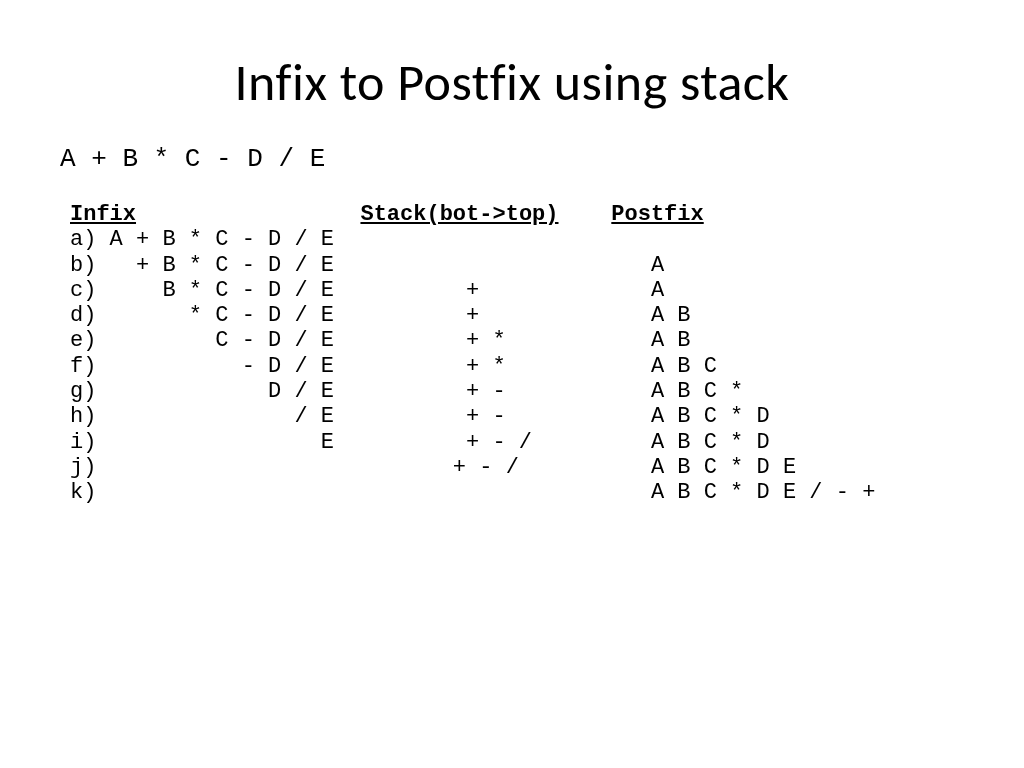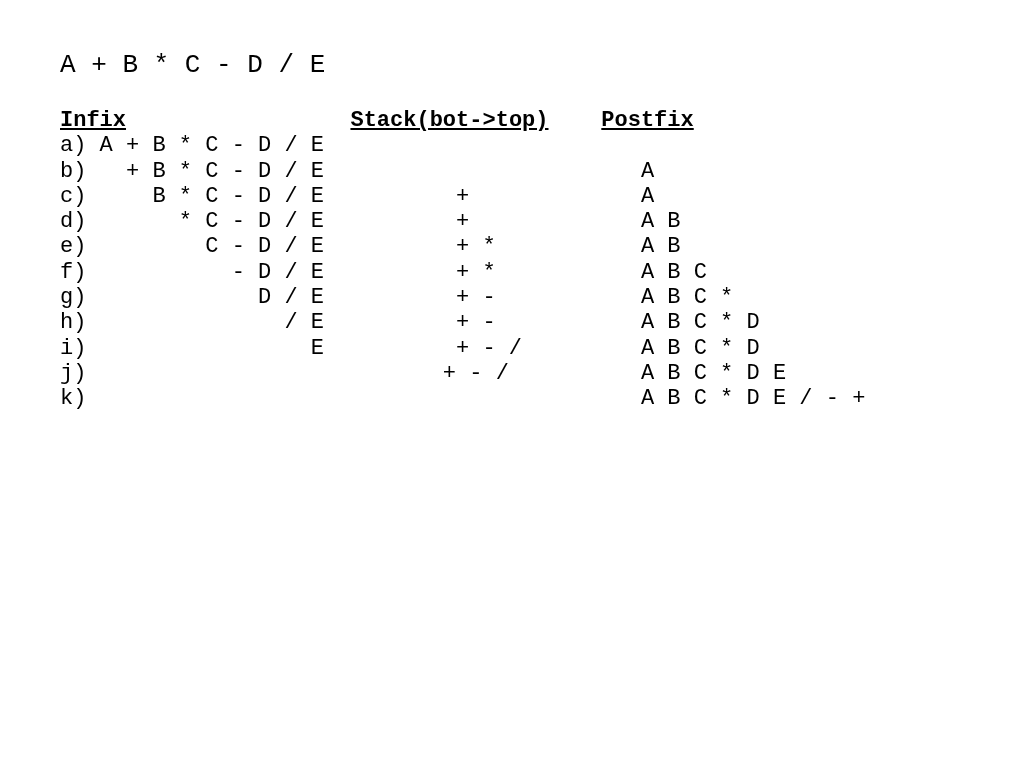--- a/index.html
+++ b/index.html
@@ -27,30 +27,32 @@
       font-family: "Courier New", monospace;
       font-size: 26px;
       margin: 0 0 28px 0;
       font-weight: normal;
     }
     .trace {
       font-family: "Courier New", monospace;
       font-size: 22px;
       line-height: 1.15;
       white-space: pre;
+      margin-left: 10px;
     }
     .hdr {
       font-weight: bold;
       text-decoration: underline;
     }
   </style>
 </head>
 <body>
 
 <div class="slide">
+  <h1 class="title">Infix to Postfix  using  stack</h1>
   <div class="expression">A + B * C - D / E</div>
   <div class="trace"><span class="hdr">Infix</span><span>                 </span><span class="hdr">Stack(bot-&gt;top)</span><span>    </span><span class="hdr">Postfix</span>
 <span>a) A + B * C - D / E                        </span>
 <span>b)   + B * C - D / E                        A</span>
 <span>c)     B * C - D / E          +             A</span>
 <span>d)       * C - D / E          +             A B</span>
 <span>e)         C - D / E          + *           A B</span>
 <span>f)           - D / E          + *           A B C</span>
 <span>g)             D / E          + -           A B C *</span>
 <span>h)               / E          + -           A B C * D</span>

